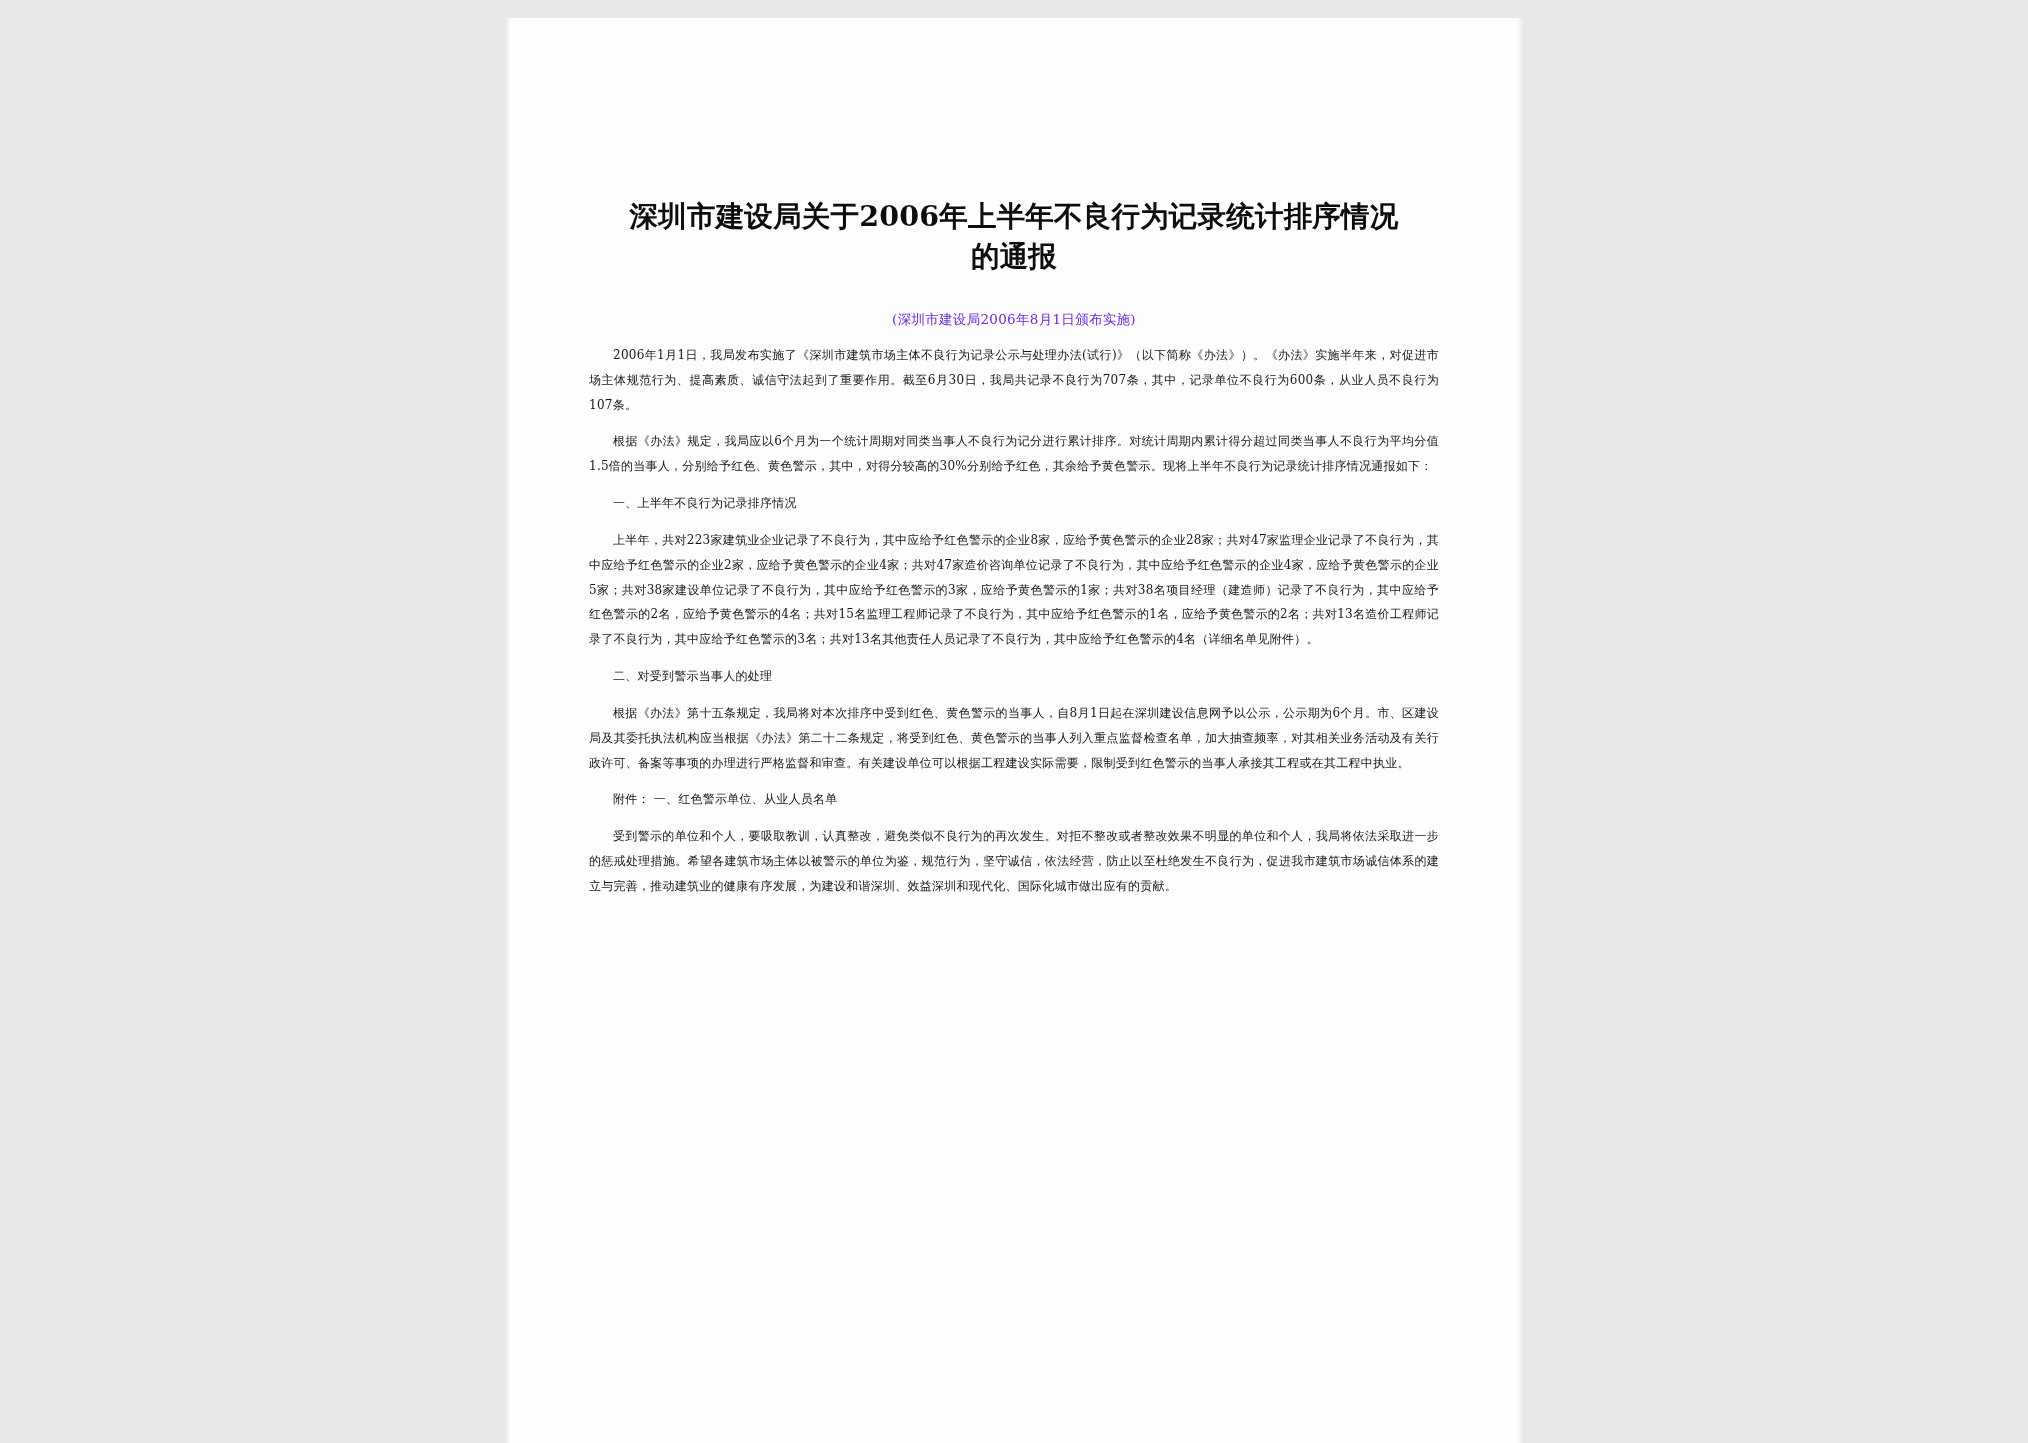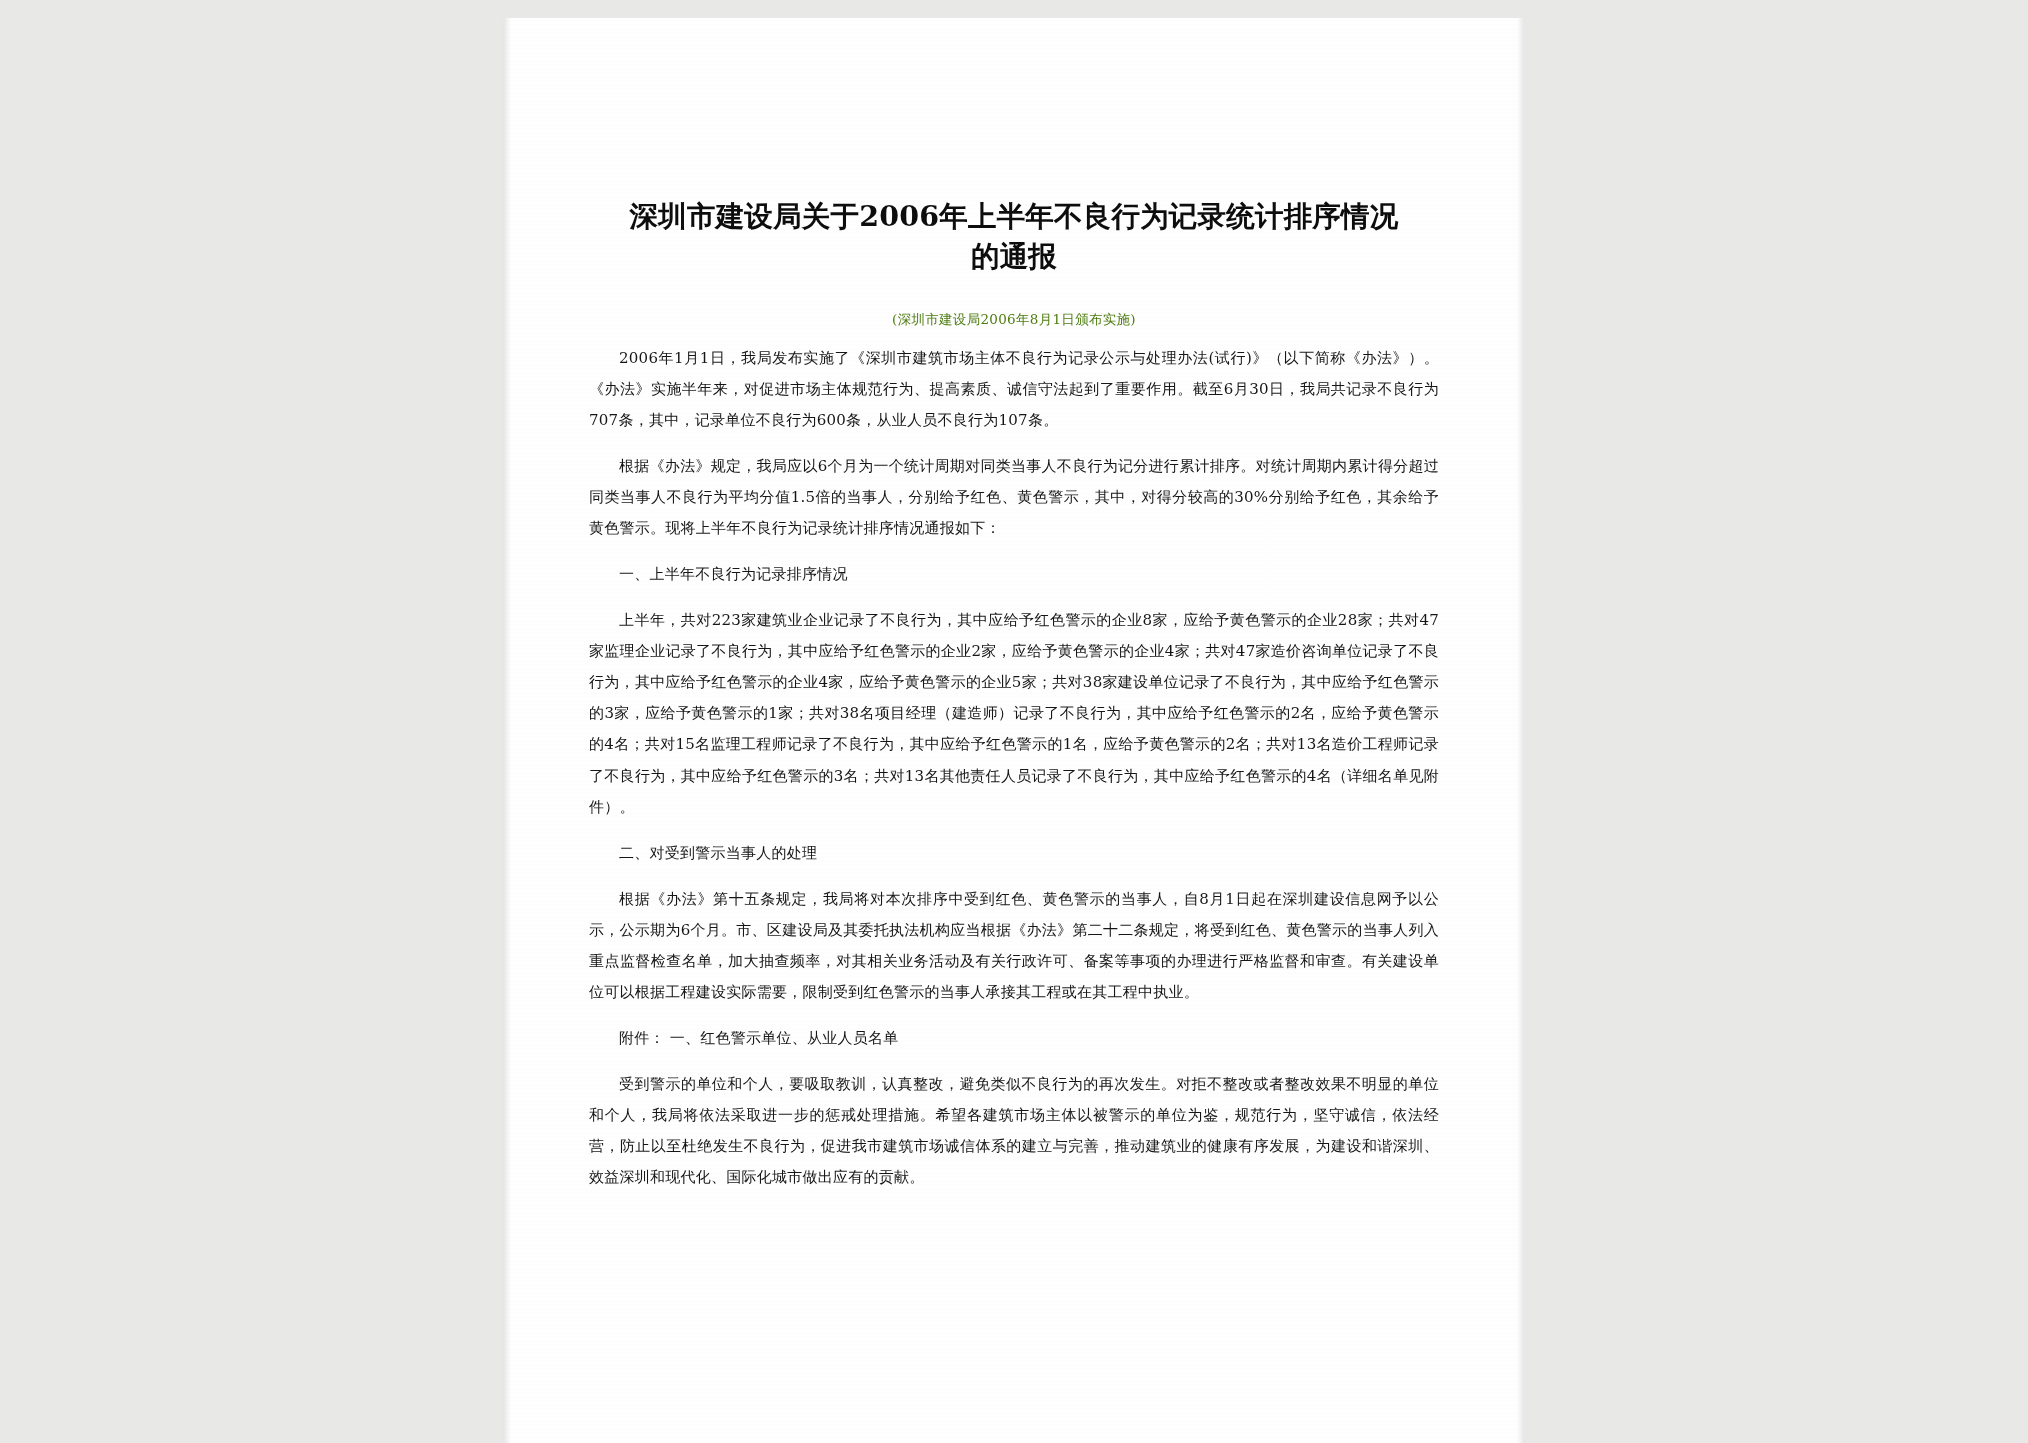--- a/index.html
+++ b/index.html
@@ -42,26 +42,26 @@
     font-size: 28.5px;
     line-height: 1.42;
     color: #0d0d0d;
     letter-spacing: 0.2px;
     padding: 0 38px;
   }
   .doc-subnote {
     margin-top: 34px;
     text-align: center;
     font-size: 13.5px;
-    color: #4d7c0f;
+    color: #6d28d9;
     letter-spacing: 0.3px;
   }
   .doc-para {
     margin-top: 7px;
-    font-size: 15px;
+    font-size: 12px;
     line-height: 2.07;
     color: #161616;
     text-align: justify;
     text-justify: inter-ideograph;
     text-indent: 2em;
     letter-spacing: 0.25px;
   }
   .doc-para.first {
     margin-top: 14px;
   }

